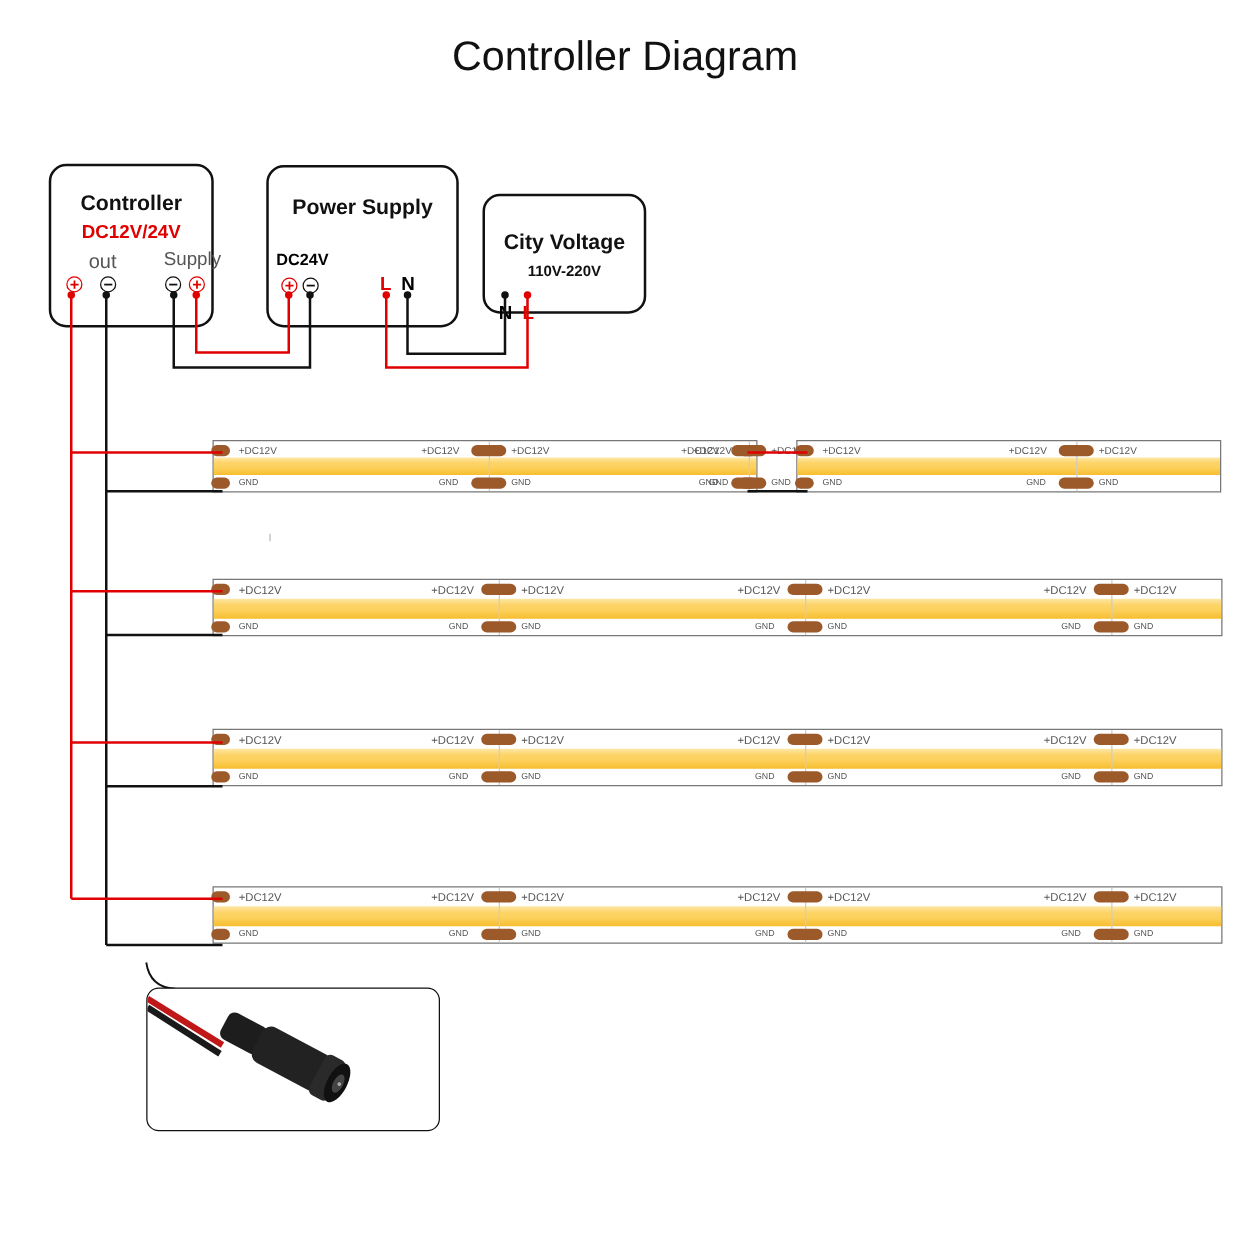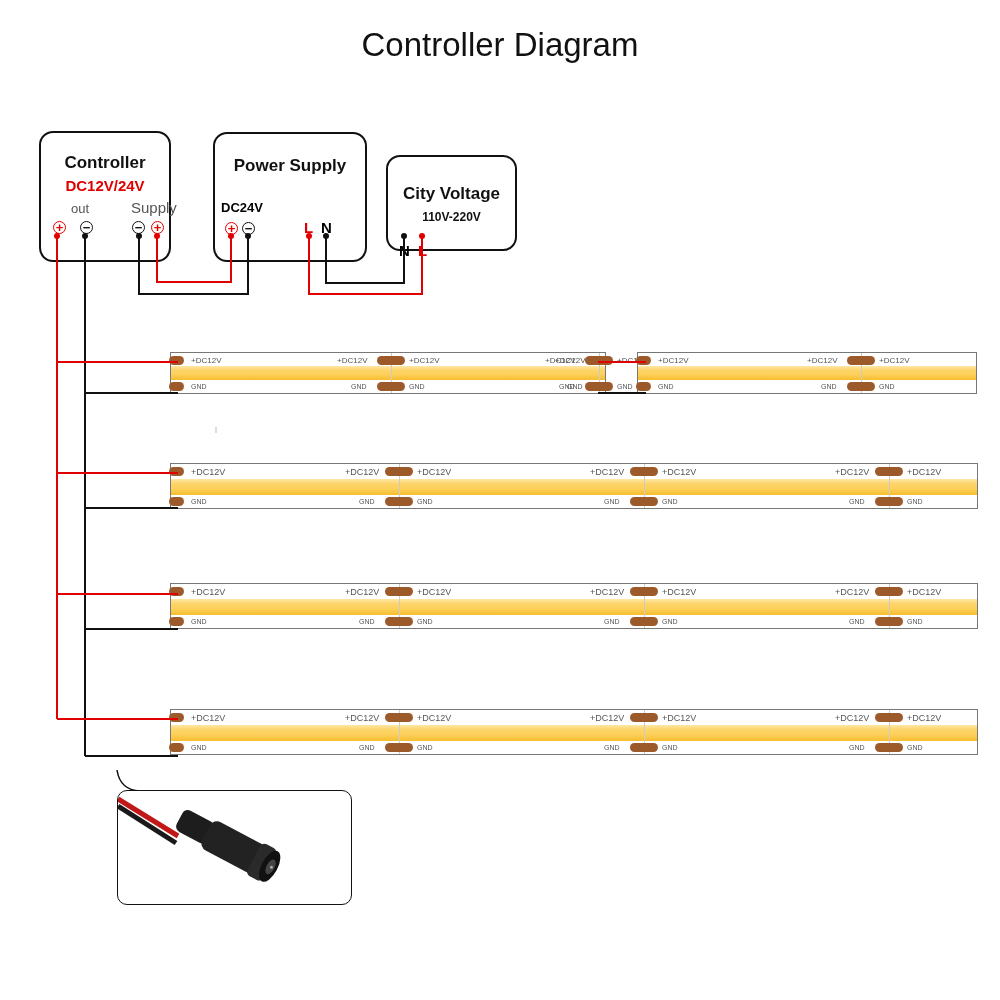--- a/index.html
+++ b/index.html
@@ -22,21 +22,21 @@
   #photo-frame { position:absolute; left:117px; top:790px; width:235px; height:115px; border:1.5px solid #111; border-radius:10px; box-sizing:border-box; background:#fff; }
 </style>
 </head>
 <body>
 
 <div id="title">Controller Diagram</div>
 
 <div class="box" style="left:39px;top:131px;width:132px;height:131px;">
   <div class="box-title" style="top:20px;">Controller</div>
   <div class="box-title red" style="top:44px;font-size:15px;">DC12V/24V</div>
-  <div class="abs" style="left:30px;top:68px;font-size:13px;color:#555;">out</div>
+  <div class="abs" style="left:30px;top:68px;font-size:16px;color:#555;">out</div>
   <div class="abs" style="left:90px;top:66px;font-size:15px;color:#555;">Supply</div>
   <div class="term pos" style="left:12px;top:88px;">+</div>
   <div class="term neg" style="left:39px;top:88px;">−</div>
   <div class="term neg" style="left:91px;top:88px;">−</div>
   <div class="term pos" style="left:110px;top:88px;">+</div>
 </div>
 
 <div class="box" style="left:213px;top:132px;width:154px;height:130px;">
   <div class="box-title" style="top:22px;">Power Supply</div>
   <div class="abs" style="left:6px;top:66px;font-size:13px;font-weight:bold;">DC24V</div>

